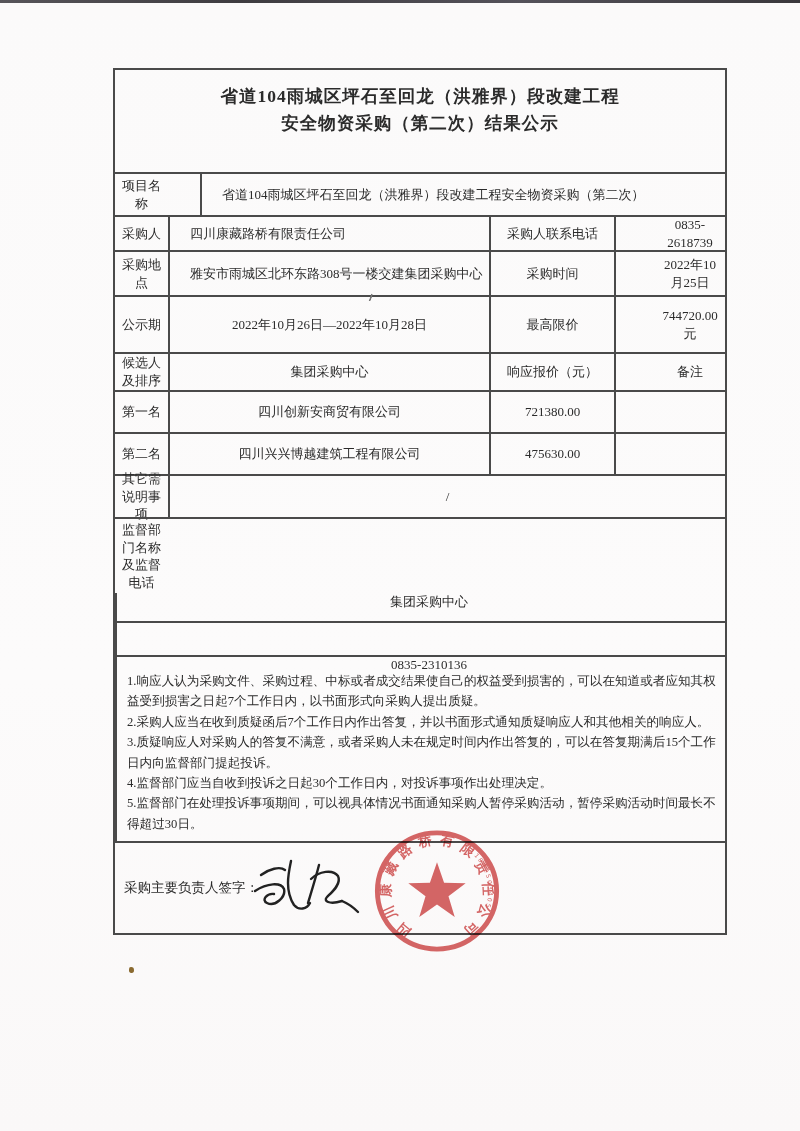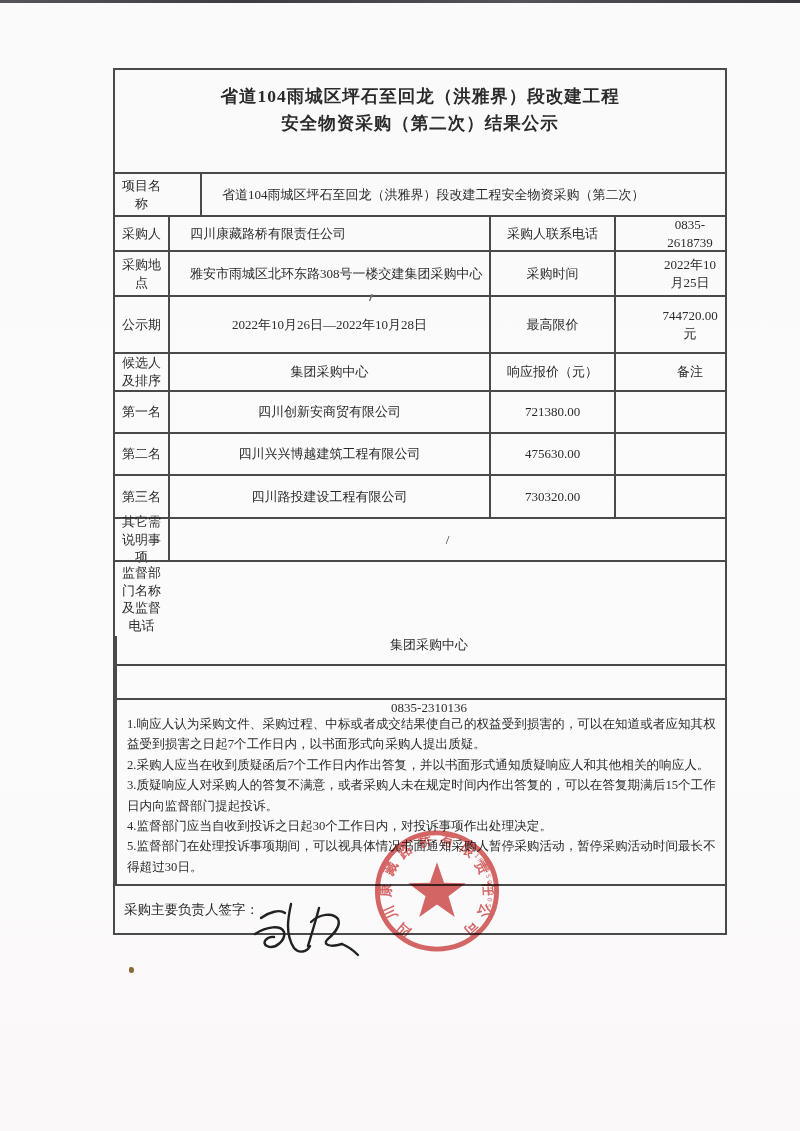--- a/index.html
+++ b/index.html
@@ -115,26 +115,20 @@
     <div class="c w2">四川创新安商贸有限公司</div>
     <div class="c w3">721380.00</div>
     <div class="c w4"></div>
   </div>
   <div class="row" style="height:42px;">
     <div class="c w1">第二名</div>
     <div class="c w2">四川兴兴博越建筑工程有限公司</div>
     <div class="c w3">475630.00</div>
     <div class="c w4"></div>
   </div>
-  <div class="row" style="height:43px;">
-    <div class="c w1">第三名</div>
-    <div class="c w2">四川路投建设工程有限公司</div>
-    <div class="c w3">730320.00</div>
-    <div class="c w4"></div>
-  </div>
 
   <div class="row" style="height:43px;">
     <div class="c w1">其它需说明事项</div>
     <div class="c span3">/</div>
   </div>
 
   <div class="row" style="height:104px;flex-direction:column;">
     <div class="c w1" style="border-left:none;">监督部门名称及监督电话</div>
     <div class="sup-right">
       <div class="sub">集团采购中心</div>

